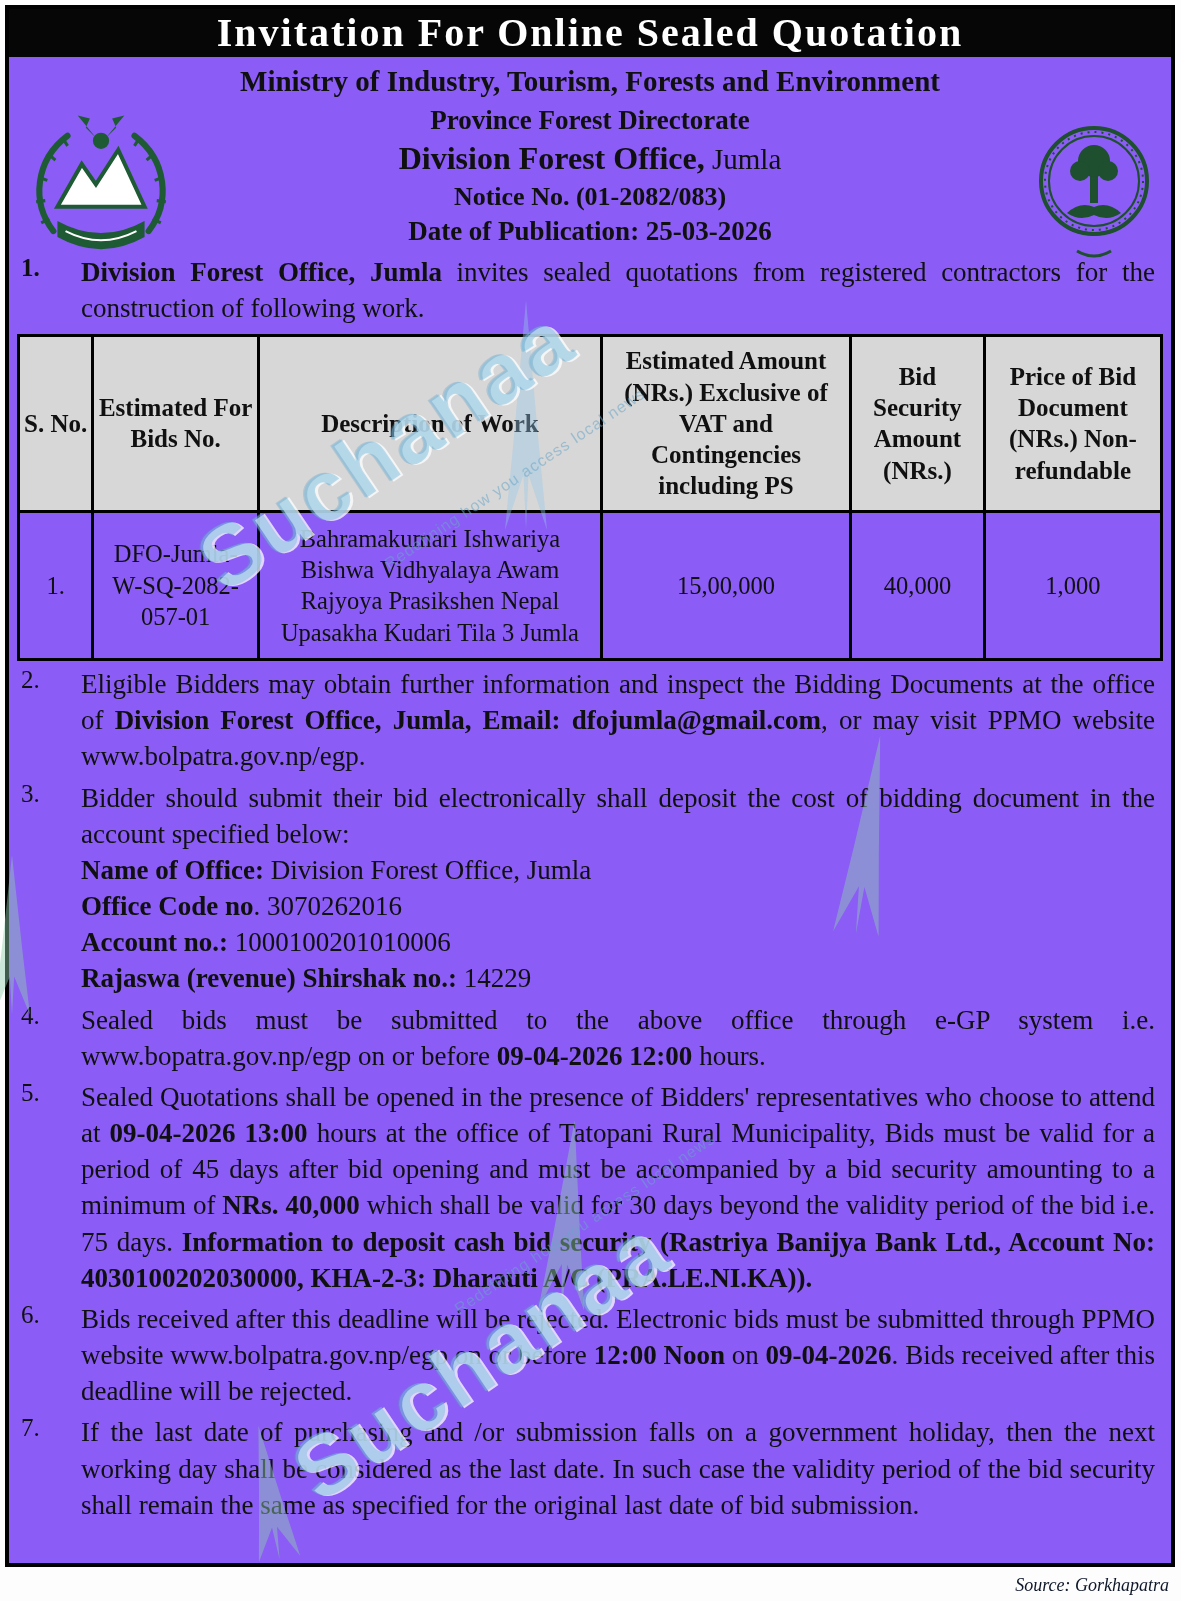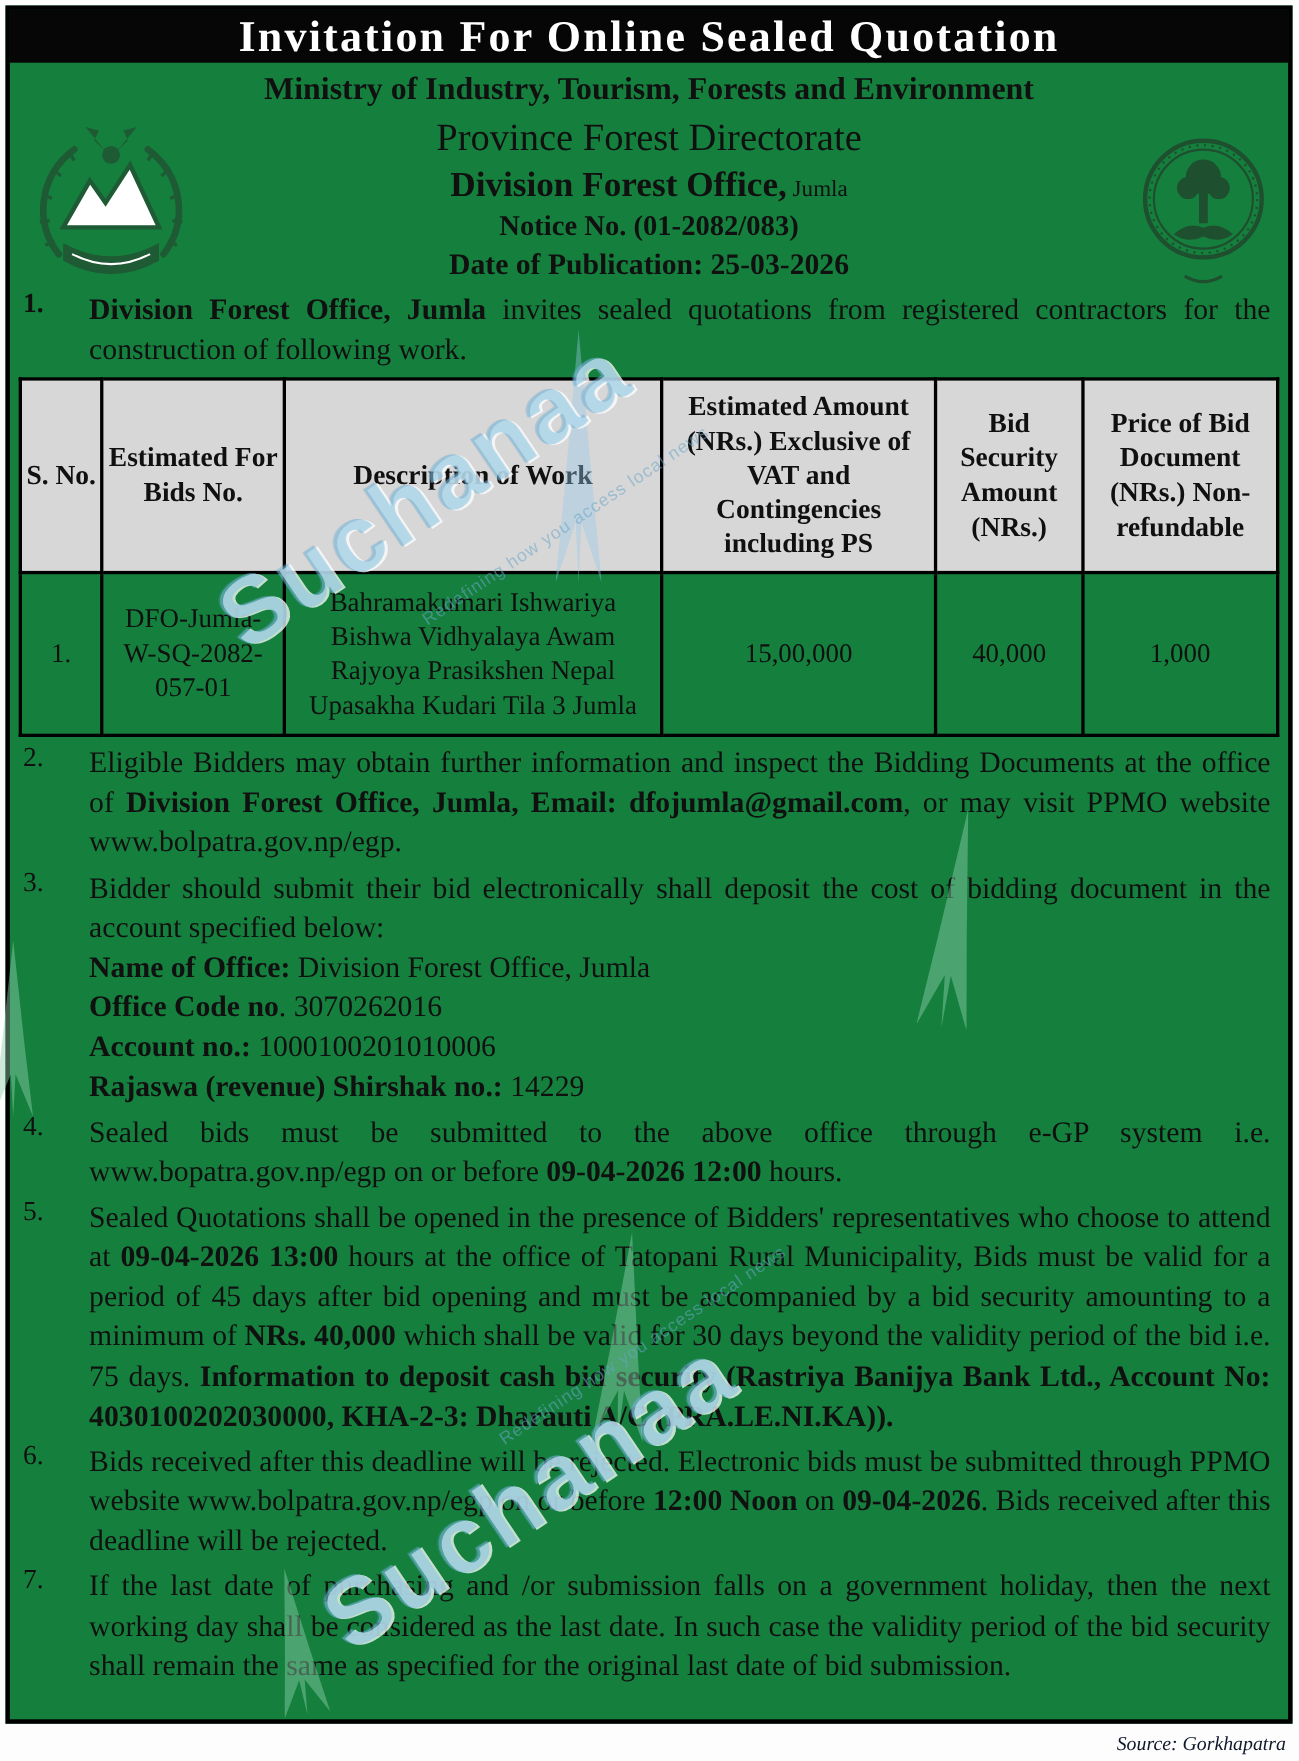--- a/index.html
+++ b/index.html
@@ -1,26 +1,26 @@
 <!DOCTYPE html>
 <html><head>
 <meta charset="utf-8">
 <style>
   * { margin:0; padding:0; box-sizing:border-box; }
   html,body { background:#e9e9e9; }
   body { width:1181px; font-family:"Liberation Serif", serif; }
   .page { position:relative; width:1181px; height:1601px; background:#fdfdfd; color:#101010; overflow:hidden; }
-  .frame { position:absolute; left:5px; top:5px; width:1170px; height:1562px; border:4px solid #000; background:#15803d; z-index:1; }
+  .frame { position:absolute; left:5px; top:5px; width:1170px; height:1562px; border:4px solid #000; background:#8b5cf6; z-index:1; }
   .titlebar { background:#060606; color:#fff; font-weight:700; font-size:40px; letter-spacing:2px; text-align:center; height:48px; line-height:48px; }
   .header { position:relative; text-align:center; padding:8px 160px 2px 160px; }
   .h-gov { font-size:27px; font-weight:700; }
   .h-min { font-size:29px; font-weight:700; margin-top:0; }
-  .h-dir { font-size:35px; font-weight:400; margin-top:7px; }
+  .h-dir { font-size:27px; font-weight:700; margin-top:7px; }
   .h-off { font-size:32px; font-weight:700; margin-top:4px; }
-  .h-off .place { font-weight:400; font-size:21px; }
+  .h-off .place { font-weight:400; font-size:29px; }
   .h-not { font-size:26px; font-weight:700; margin-top:5px;text-align:center; }
   .h-dat { font-size:27px; font-weight:700; margin-top:4px; }
   .logo-left { position:absolute; left:16px; top:50px; width:152px; height:168px; }
   .logo-right { position:absolute; right:20px; top:60px; width:114px; height:150px; }
   .logo-left svg, .logo-right svg { width:100%; height:100%; }
   .item { display:flex; margin:5px 0 3px; padding:0 16px 0 12px; }
   .item .num { flex:0 0 60px; width:60px; font-size:25px; }
   .item.first .num { font-weight:700; }
   .item .txt { flex:1; font-size:27px; line-height:1.34; text-align:justify; }
   .bold { font-weight:700; }

